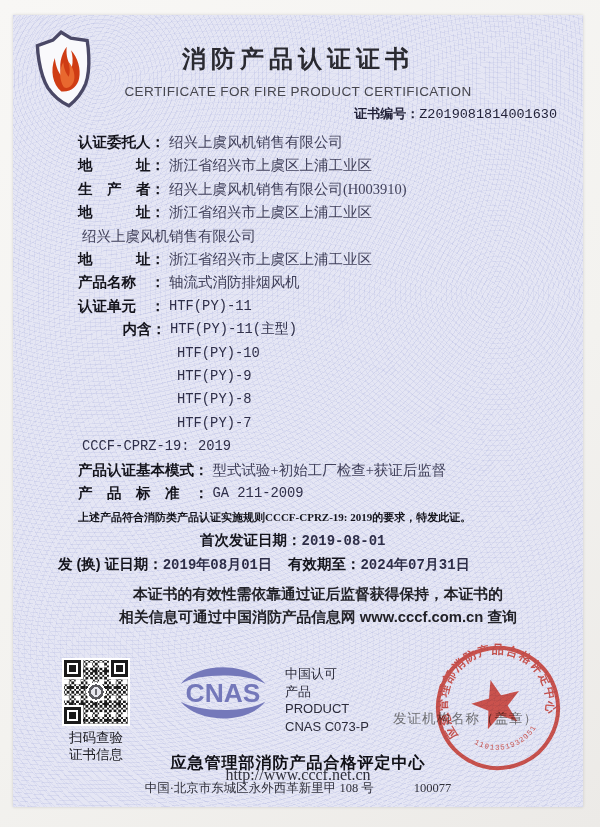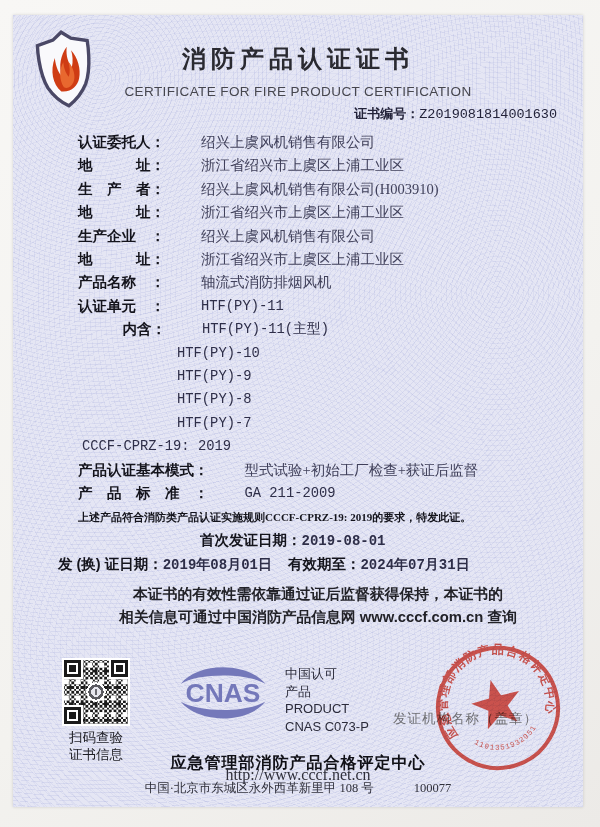--- a/index.html
+++ b/index.html
@@ -21,21 +21,21 @@
 
   .shield{position:absolute;left:22px;top:12px;width:60px;height:84px;transform:rotate(-6deg);}
   .head{position:absolute;left:0;right:0;top:28px;text-align:center;}
   .title{font-size:24px;font-weight:bold;letter-spacing:5px;color:#2a2a31;}
   .subtitle{margin-top:9px;font-size:13.5px;color:#46464e;letter-spacing:.4px;}
   .certno{position:absolute;right:26px;top:90px;font-size:13px;color:#23233a;}
   .certno .cl{font-family:"Liberation Serif",serif;font-weight:bold;}
   .certno .cv{font-size:13.5px;}
 
   .fields{position:absolute;left:65px;top:116px;width:505px;line-height:23.4px;font-size:14.5px;}
-  .frow{display:flex;align-items:flex-start;gap:32px;}
+  .frow{display:flex;align-items:flex-start;}
   .flabel{font-weight:bold;color:#14141c;white-space:pre;flex:none;}
   .flabel.inner{display:inline-block;min-width:88px;text-align:right;white-space:normal;}
   .fvalue{color:#40405a;margin-left:4px;font-family:"Liberation Serif","DejaVu Serif",serif;}
   .fvalue.mono{font-family:"Liberation Mono","DejaVu Sans Mono",monospace;font-size:13.8px;color:#2e2e48;}
   .subrow{margin-left:99px;color:#2e2e48;font-size:13.8px;}
   .statement{font-weight:bold;color:#14141c;font-size:11px;width:505px;font-family:Liberation Serif, serif;}
   .drow{display:flex;align-items:baseline;}
   .drow.first{margin-left:122px;}
   .drow.issue{margin-left:-20px;}
   .dlabel{font-weight:bold;color:#14141c;white-space:pre;}
@@ -93,21 +93,20 @@
     </div>
     <div class="frow">
       <span class="flabel">生　产　者：</span>
       <span class="fvalue">绍兴上虞风机销售有限公司(H003910)</span>
     </div>
     <div class="frow">
       <span class="flabel">地　　　址：</span>
       <span class="fvalue">浙江省绍兴市上虞区上浦工业区</span>
     </div>
     <div class="frow">
-      <span class="flabel">生产企业　：</span>
       <span class="fvalue">绍兴上虞风机销售有限公司</span>
     </div>
     <div class="frow">
       <span class="flabel">地　　　址：</span>
       <span class="fvalue">浙江省绍兴市上虞区上浦工业区</span>
     </div>
     <div class="frow">
       <span class="flabel">产品名称　：</span>
       <span class="fvalue">轴流式消防排烟风机</span>
     </div>

